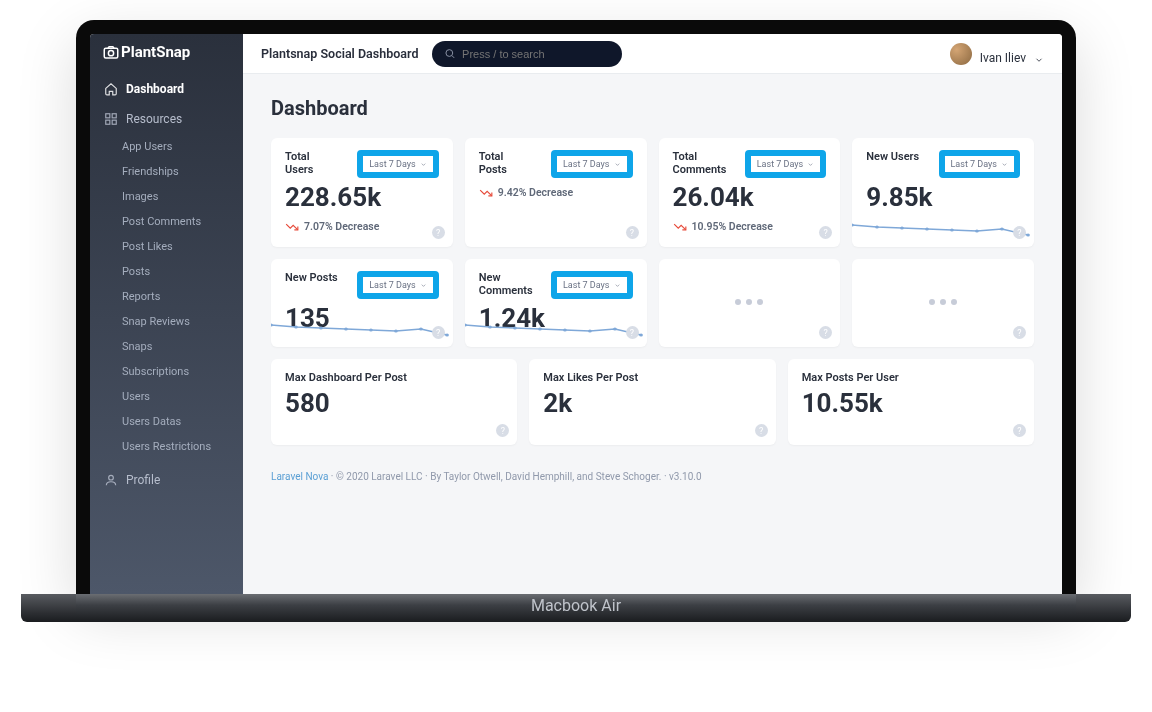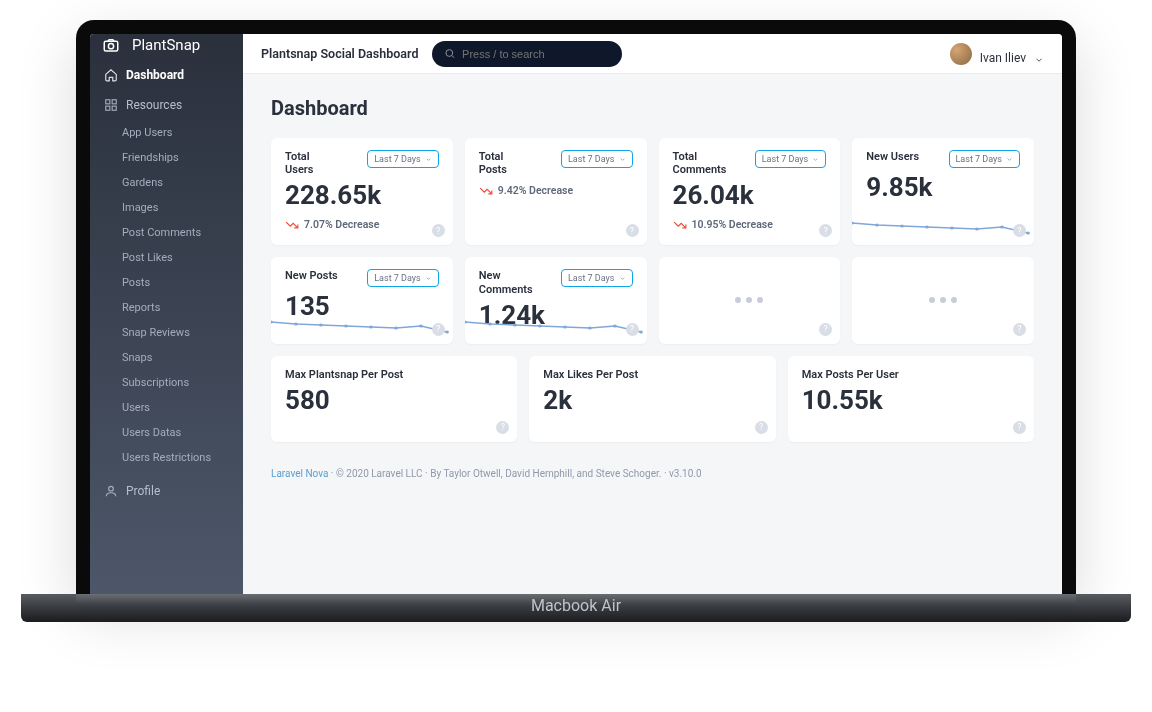--- a/index.html
+++ b/index.html
@@ -34,25 +34,25 @@
   width: 153px;
   background: linear-gradient(180deg, #2a303c 0%, #4d5769 100%);
   color: #b6bdcc;
   flex-shrink: 0;
   display: flex;
   flex-direction: column;
 }
 .logo {
   display: flex;
   align-items: center;
-  padding: 2px 12px;
+  padding: 9px 12px;
   color: #fff;
-  font-weight: 400;
+  font-weight: 700;
   font-size: 15px;
-  gap: 12px;
+  gap: 1px;
 }
 .logo svg { width: 18px; height: 18px; }
 .nav-section { padding: 4px 0; }
 .nav-item {
   display: flex;
   align-items: center;
   padding: 8px 14px;
   font-size: 12px;
   gap: 8px;
   cursor: pointer;
@@ -130,21 +130,21 @@
   display: flex;
   justify-content: space-between;
   align-items: flex-start;
   gap: 6px;
 }
 .card-title { font-size: 11px; font-weight: 600; color: #2a303c; line-height: 1.2; max-width: 55px; }
 .card-title.wide { max-width: none; }
 .range {
   font-size: 9px;
   color: #6a7284;
-  border: 1px solid #0ea5e9;
+  border: 6px solid #0ea5e9;
   border-radius: 4px;
   padding: 3px 6px;
   display: flex;
   align-items: center;
   gap: 4px;
   cursor: pointer;
   white-space: nowrap;
 }
 .range svg { width: 7px; height: 7px; }
 .metric { font-size: 26px; font-weight: 700; color: #2a303c; margin-top: 4px; }
@@ -243,21 +243,20 @@
                 <rect x="3" y="3" width="7" height="7"></rect>
                 <rect x="14" y="3" width="7" height="7"></rect>
                 <rect x="3" y="14" width="7" height="7"></rect>
                 <rect x="14" y="14" width="7" height="7"></rect>
               </svg>
             <span>Resources</span>
           </div>
           <div id="sub-list">
               <div class="nav-sub">App Users</div>
               <div class="nav-sub">Friendships</div>
-              <div class="nav-sub">Gardens</div>
               <div class="nav-sub">Images</div>
               <div class="nav-sub">Post Comments</div>
               <div class="nav-sub">Post Likes</div>
               <div class="nav-sub">Posts</div>
               <div class="nav-sub">Reports</div>
               <div class="nav-sub">Snap Reviews</div>
               <div class="nav-sub">Snaps</div>
               <div class="nav-sub">Subscriptions</div>
               <div class="nav-sub">Users</div>
               <div class="nav-sub">Users Datas</div>
@@ -454,21 +453,21 @@
                   <span class="dot"></span>
                   <span class="dot"></span>
                   <span class="dot"></span>
                 </div>
                 <div class="help">?</div>
               </div>
             </div>
           <div class="grid3" id="row3">
               <div class="card" style="min-height: 86px;">
                 <div class="card-head">
-                  <div class="card-title wide">Max Plantsnap Per Post</div>
+                  <div class="card-title wide">Max Dashboard Per Post</div>
                 </div>
                 <div class="metric">580</div>
                 <div class="help">?</div>
               </div>
               <div class="card" style="min-height: 86px;">
                 <div class="card-head">
                   <div class="card-title wide">Max Likes Per Post</div>
                 </div>
                 <div class="metric">2k</div>
                 <div class="help">?</div>

